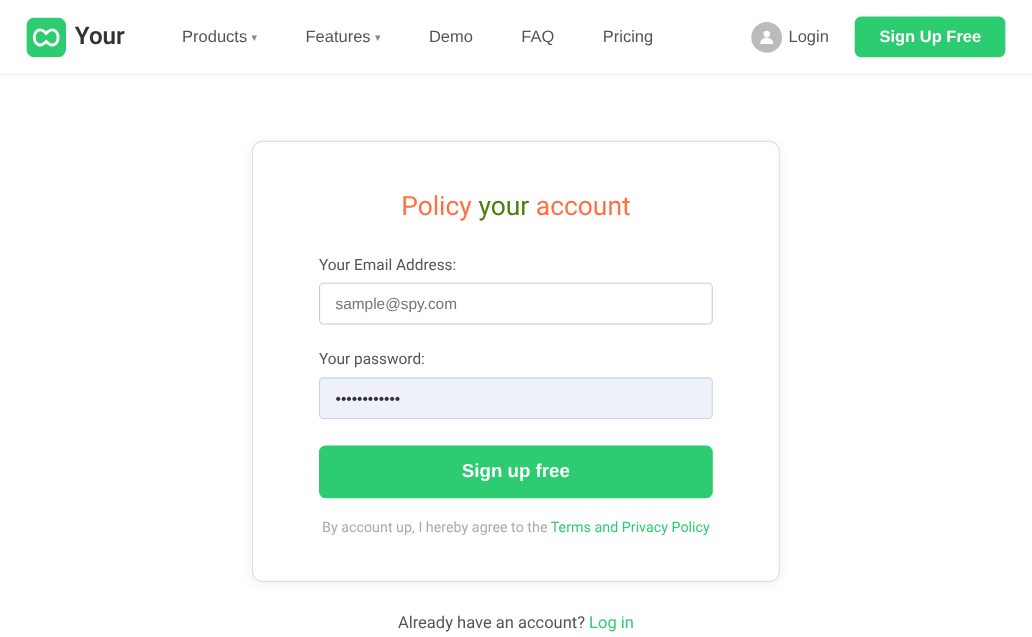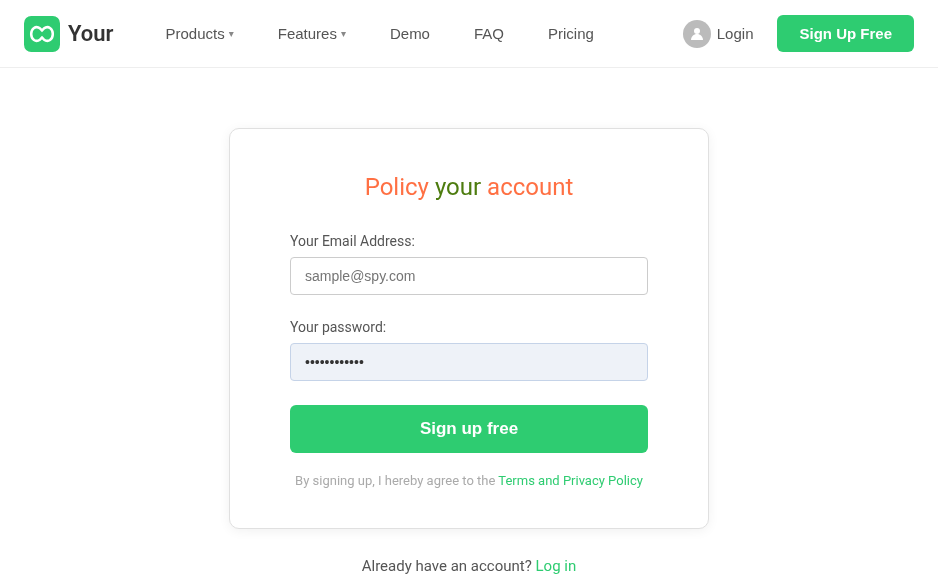--- a/index.html
+++ b/index.html
@@ -148,21 +148,21 @@
     </div>
 
     <div class="field-group">
       <label class="field-label">Your password:</label>
       <input type="password" class="text-input filled" value="············" style="">
     </div>
 
     <button class="submit-btn">Sign up free</button>
 
     <p class="terms-text">
-      <span>By signing up, I hereby agree to the </span><a class="terms-link" href="#">Terms and Privacy Policy</a>
+      <span>By account up, I hereby agree to the </span><a class="terms-link" href="#">Terms and Privacy Policy</a>
     </p>
 
   </div>
 
   <p class="already-text">
     <span>Already have an account?</span>
     <a class="log-in-link" href="#">Log in</a>
   </p>
 
 </div>

